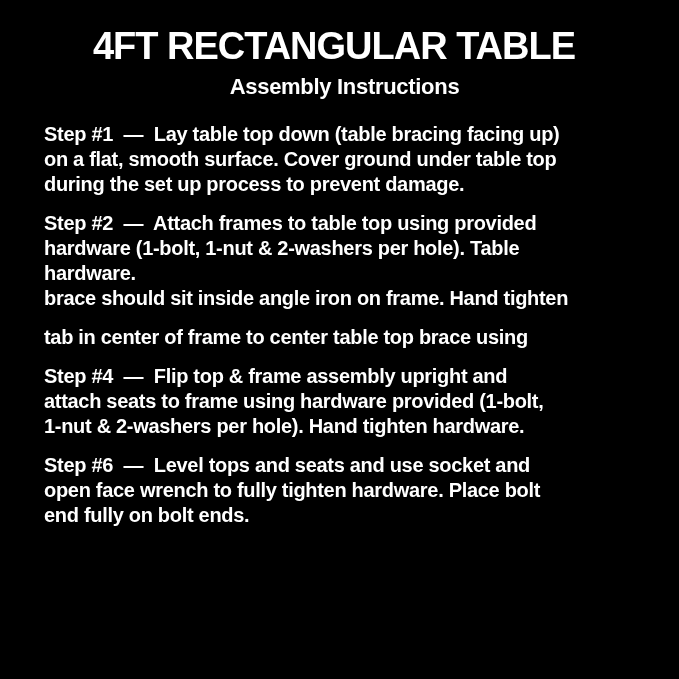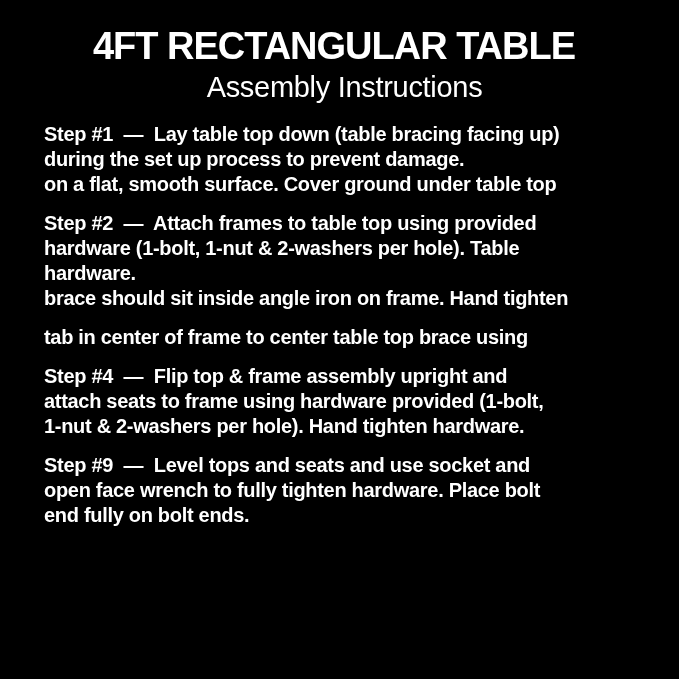--- a/index.html
+++ b/index.html
@@ -24,22 +24,22 @@
     text-align: center;
   }
   .title {
     font-size: 38px;
     font-weight: 700;
     line-height: 44px;
     letter-spacing: -1px;
     text-transform: uppercase;
   }
   .subtitle {
-    font-size: 29px;
-    font-weight: 400;
+    font-size: 22px;
+    font-weight: 700;
     line-height: 30px;
     letter-spacing: -0.3px;
     margin-top: 4px;
     padding-left: 21px;
   }
   .steps {
     margin-top: 20px;
     padding-left: 44px;
     padding-right: 30px;
   }
@@ -58,36 +58,36 @@
 <body>
 
 <div class="card">
   <div class="header">
     <div class="title">4FT RECTANGULAR TABLE</div>
     <div class="subtitle">Assembly Instructions</div>
   </div>
   <div class="steps">
       <div class="step">
         <div class="line">Step #1  —  Lay table top down (table bracing facing up)</div>
+        <div class="line">on a flat, smooth surface. Cover ground under table top</div>
         <div class="line">during the set up process to prevent damage.</div>
-        <div class="line">on a flat, smooth surface. Cover ground under table top</div>
       </div>
       <div class="step">
         <div class="line">Step #2  —  Attach frames to table top using provided</div>
         <div class="line">hardware (1-bolt, 1-nut &amp; 2-washers per hole). Table</div>
         <div class="line">hardware.</div>
         <div class="line">brace should sit inside angle iron on frame. Hand tighten</div>
       </div>
       <div class="step">
         <div class="line">tab in center of frame to center table top brace using</div>
       </div>
       <div class="step">
         <div class="line">Step #4  —  Flip top &amp; frame assembly upright and</div>
         <div class="line">attach seats to frame using hardware provided (1-bolt,</div>
         <div class="line">1-nut &amp; 2-washers per hole). Hand tighten hardware.</div>
       </div>
       <div class="step">
-        <div class="line">Step #9  —  Level tops and seats and use socket and</div>
+        <div class="line">Step #6  —  Level tops and seats and use socket and</div>
         <div class="line">open face wrench to fully tighten hardware. Place bolt</div>
         <div class="line">end fully on bolt ends.</div>
       </div>
     </div>
 </div>
 
 </body></html>

